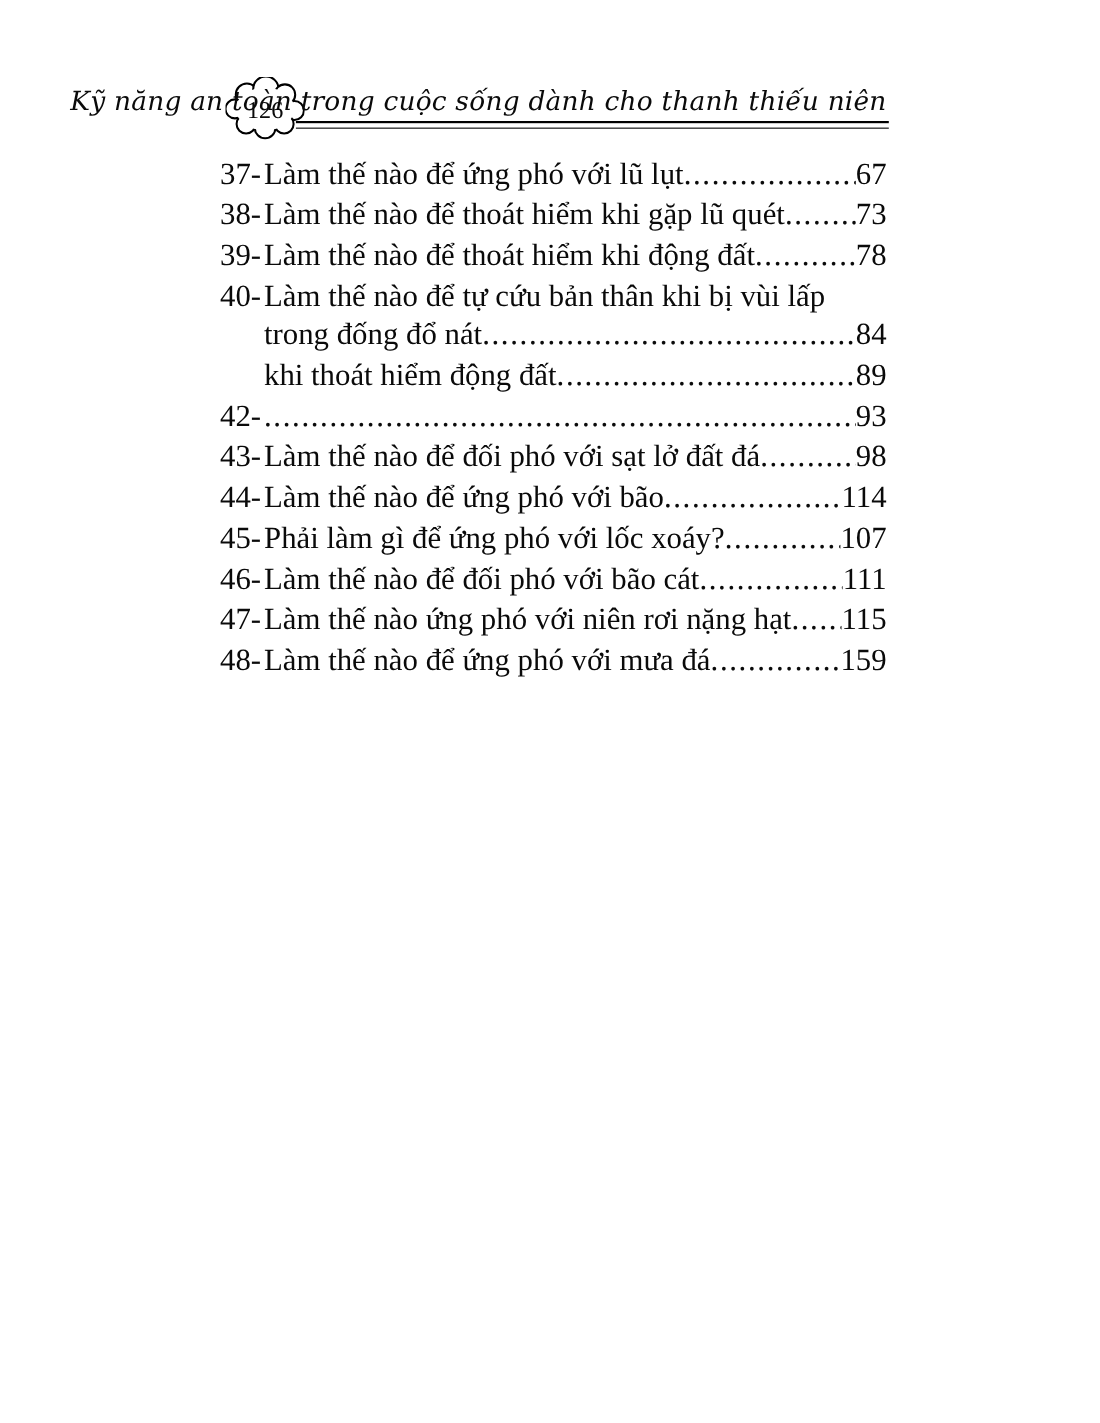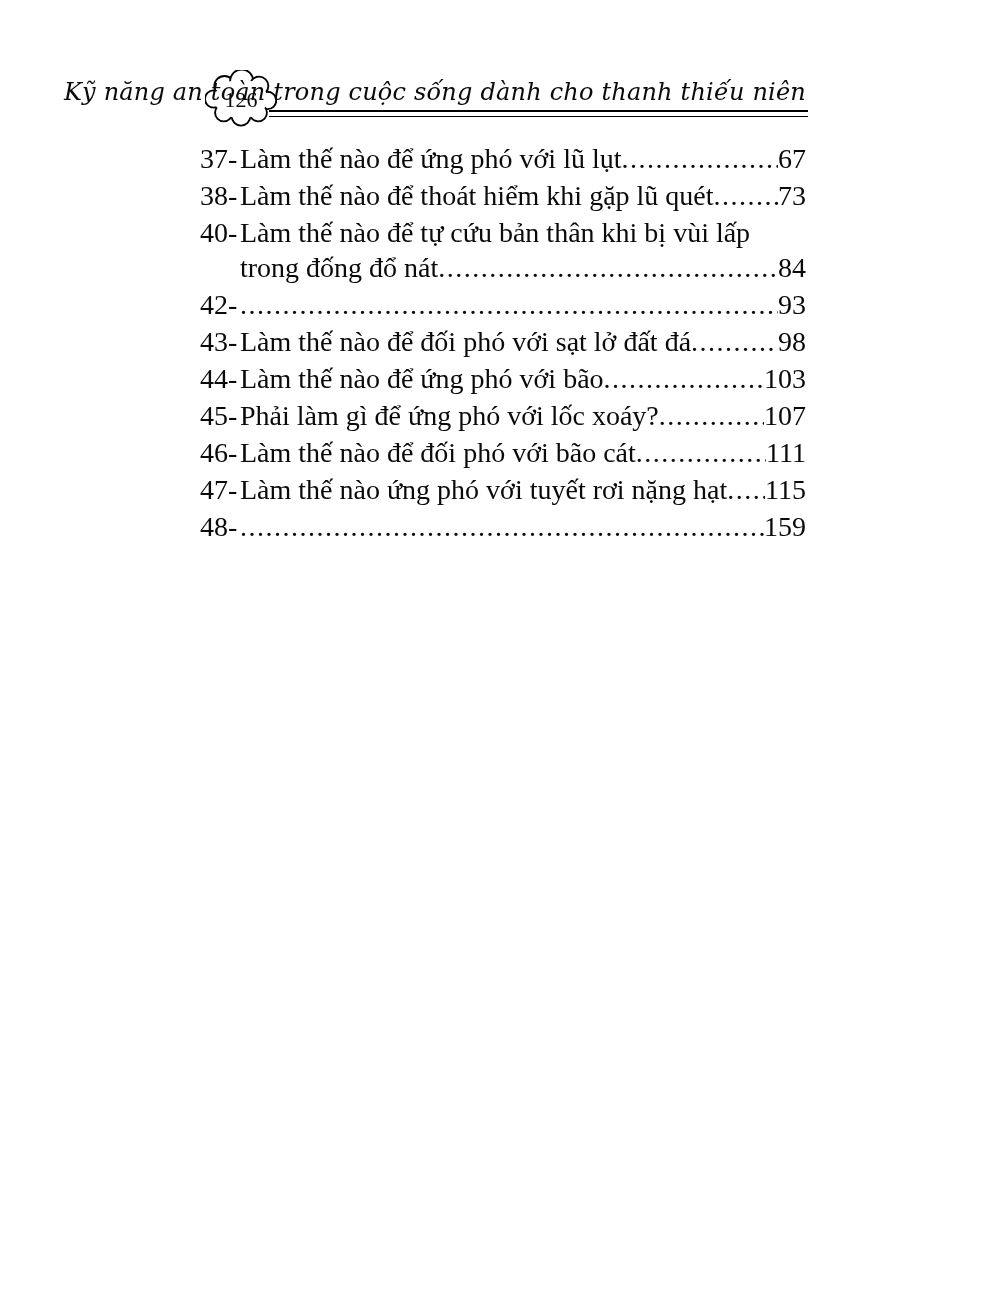--- a/index.html
+++ b/index.html
@@ -132,31 +132,44 @@
       <div class="entry">
     <div class="line l1">
       <span class="num">38-</span>
       <span class="txt">Làm thế nào để thoát hiểm khi gặp lũ quét</span>
       <span class="dots"></span>
       <span class="pg">73</span>
     </div>
   </div>
       <div class="entry">
     <div class="line l1">
+      <span class="num">39-</span>
+      <span class="txt">Làm thế nào để thoát hiểm khi động đất</span>
+      <span class="dots"></span>
+      <span class="pg">78</span>
+    </div>
+  </div>
+      <div class="entry">
+    <div class="line l1">
       <span class="num">40-</span>
       <span class="txt">Làm thế nào để tự cứu bản thân khi bị vùi lấp</span>
 
     </div>
   <div class="line l2">
           <span class="txt">trong đống đổ nát</span>
           <span class="dots"></span>
           <span class="pg">84</span>
         </div>
       </div>
       <div class="entry">
+  <div class="line l2">
+          <span class="txt">khi thoát hiểm động đất</span>
+          <span class="dots"></span>
+          <span class="pg">89</span>
+        </div>
       </div>
       <div class="entry">
     <div class="line l1">
       <span class="num">42-</span>
       <span class="dots"></span>
       <span class="pg">93</span>
     </div>
   </div>
       <div class="entry">
     <div class="line l1">
@@ -164,21 +177,21 @@
       <span class="txt">Làm thế nào để đối phó với sạt lở đất đá</span>
       <span class="dots"></span>
       <span class="pg">98</span>
     </div>
   </div>
       <div class="entry">
     <div class="line l1">
       <span class="num">44-</span>
       <span class="txt">Làm thế nào để ứng phó với bão</span>
       <span class="dots"></span>
-      <span class="pg">103</span>
+      <span class="pg">114</span>
     </div>
   </div>
       <div class="entry">
     <div class="line l1">
       <span class="num">45-</span>
       <span class="txt">Phải làm gì để ứng phó với lốc xoáy?</span>
       <span class="dots"></span>
       <span class="pg">107</span>
     </div>
   </div>
@@ -186,27 +199,28 @@
     <div class="line l1">
       <span class="num">46-</span>
       <span class="txt">Làm thế nào để đối phó với bão cát</span>
       <span class="dots"></span>
       <span class="pg">111</span>
     </div>
   </div>
       <div class="entry">
     <div class="line l1">
       <span class="num">47-</span>
-      <span class="txt">Làm thế nào ứng phó với tuyết rơi nặng hạt</span>
+      <span class="txt">Làm thế nào ứng phó với niên rơi nặng hạt</span>
       <span class="dots"></span>
       <span class="pg">115</span>
     </div>
   </div>
       <div class="entry">
     <div class="line l1">
       <span class="num">48-</span>
+      <span class="txt">Làm thế nào để ứng phó với mưa đá</span>
       <span class="dots"></span>
       <span class="pg">159</span>
     </div>
   </div>
     </main>
 
 </div>
 
 </body></html>

